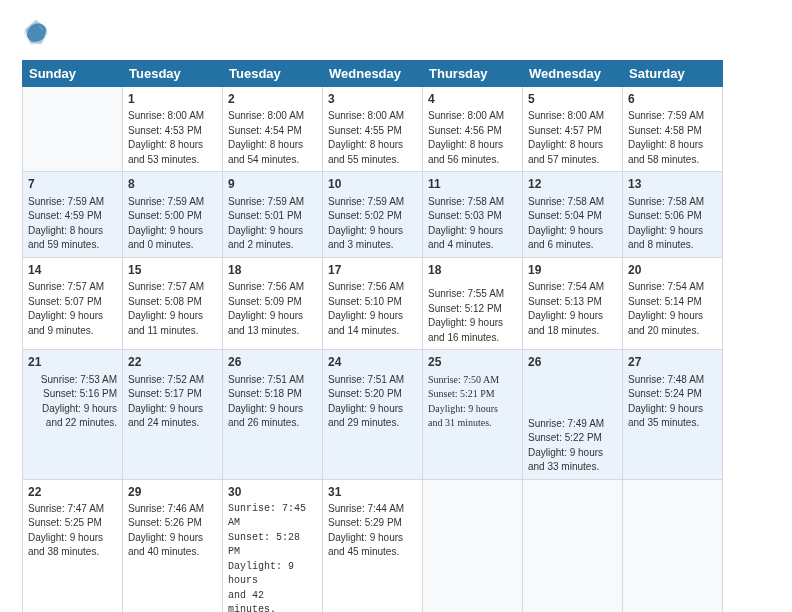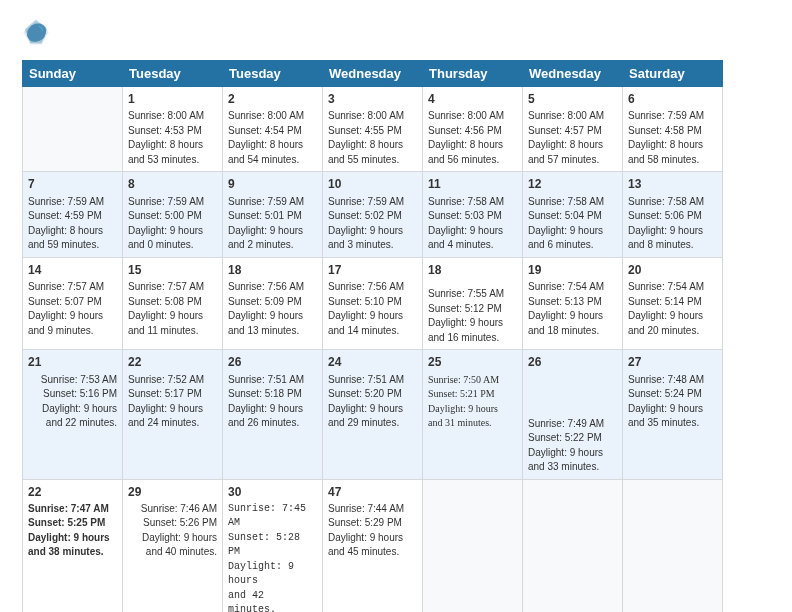--- a/index.html
+++ b/index.html
@@ -328,41 +328,41 @@
             <span class="day-num">27</span>
             <div class="day-info" style="white-space: pre-line;">Sunrise: 7:48 AM
 Sunset: 5:24 PM
 Daylight: 9 hours
 and 35 minutes.</div>
           </td>
         </tr>
         <tr>
           <td>
             <span class="day-num">22</span>
-            <div class="day-info" style="white-space: pre-line; font-weight: bold;">Sunrise: 7:47 AM
+            <div class="day-info" style="white-space: pre-line;">Sunrise: 7:47 AM
 Sunset: 5:25 PM
 Daylight: 9 hours
 and 38 minutes.</div>
           </td>
           <td>
             <span class="day-num">29</span>
-            <div class="day-info" style="white-space: pre-line; text-align: right;">Sunrise: 7:46 AM
+            <div class="day-info" style="white-space: pre-line;">Sunrise: 7:46 AM
 Sunset: 5:26 PM
 Daylight: 9 hours
 and 40 minutes.</div>
           </td>
           <td>
             <span class="day-num">30</span>
             <div class="day-info" style="white-space: pre-line; font-family: Liberation Mono, monospace;">Sunrise: 7:45 AM
 Sunset: 5:28 PM
 Daylight: 9 hours
 and 42 minutes.</div>
           </td>
           <td>
-            <span class="day-num">47</span>
+            <span class="day-num">31</span>
             <div class="day-info" style="white-space: pre-line;">Sunrise: 7:44 AM
 Sunset: 5:29 PM
 Daylight: 9 hours
 and 45 minutes.</div>
           </td>
           <td class="empty"></td>
           <td class="empty"></td>
           <td class="empty"></td>
         </tr>
       </tbody>

